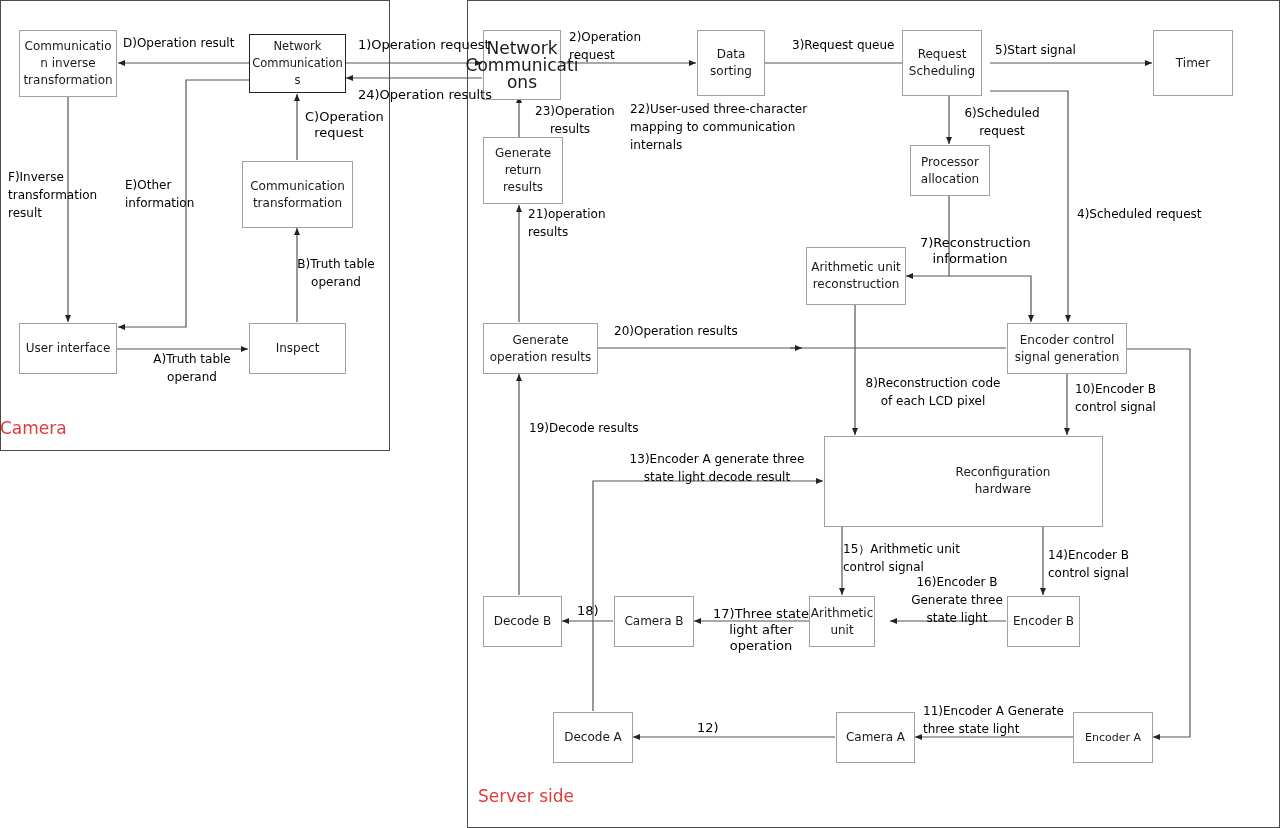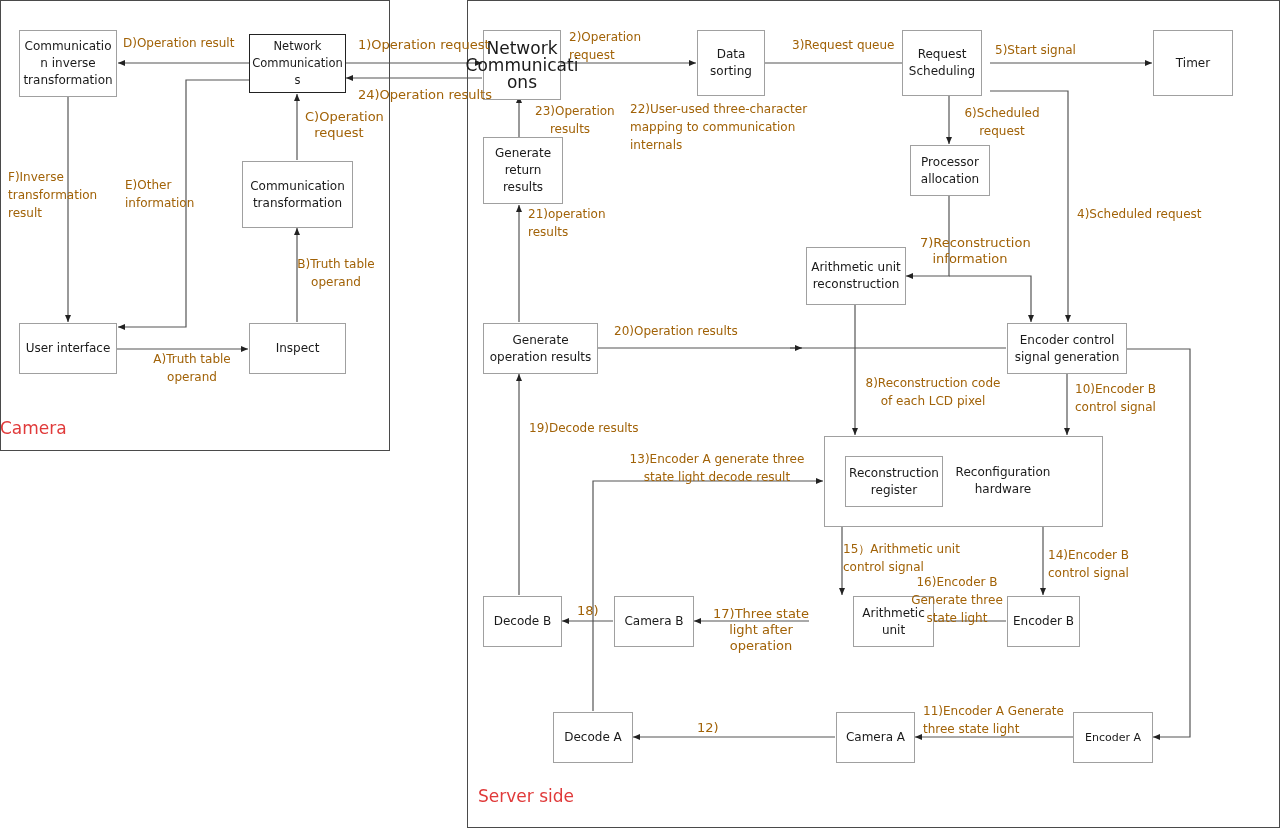--- a/index.html
+++ b/index.html
@@ -3,21 +3,21 @@
 <meta charset="utf-8">
 <style>
   html, body { margin:0; padding:0; background:#ffffff; }
   body { width:1280px; height:828px; position:relative; overflow:hidden;
          font-family:"DejaVu Sans", sans-serif; color:#1a1a1a; }
   .frame { position:absolute; border:1px solid #4a4a4a; box-sizing:border-box; }
   .box { position:absolute; border:1px solid #a0a0a0; background:#fff; box-sizing:border-box;
          display:flex; align-items:center; justify-content:center; text-align:center;
          font-size:12px; line-height:17px; padding:2px; }
   .box.dark { border-color:#222; }
-  .lbl { position:absolute; font-size:12px; line-height:18px; white-space:nowrap; color:#a16207; }
+  .lbl { position:absolute; font-size:12px; line-height:18px; white-space:nowrap; color:#000000; }
   .lbl.small { font-size:13px; line-height:16px; }
   .lbl.c { text-align:center;margin-left:7px; }
   .region-title { position:absolute; font-size:17px; color:#e03a3a; }
   svg.wires { position:absolute; left:0; top:0; }
   svg.wires line, svg.wires polyline { stroke:#555; stroke-width:1.2; fill:none; }
 </style>
 </head>
 <body>
 
 <div class="frame" style="left:0;top:0;width:390px;height:451px;"></div>
@@ -105,33 +105,30 @@
     <span>Arithmetic unit reconstruction</span>
   </div>
 <div class="box" style="left:483px;top:323px;width:115px;height:51px;">
     <span>Generate operation results</span>
   </div>
 <div class="box" style="left:1007px;top:323px;width:120px;height:51px;">
     <span>Encoder control signal generation</span>
   </div>
 
 <div class="box" style="left:824px;top:436px;width:279px;height:91px;justify-content:flex-start;">
-  <div class="box" style="position:absolute;left:20px;top:19px;width:98px;height:51px;">
-      <span>Reconstruction register</span>
-    </div>
   <span style="position:absolute;left:128px;top:27px;width:100px;text-align:center;">Reconfiguration hardware</span>
 </div>
 
 <div class="box" style="left:483px;top:596px;width:79px;height:51px;">
     <span>Decode B</span>
   </div>
 <div class="box" style="left:614px;top:596px;width:80px;height:51px;">
     <span>Camera B</span>
   </div>
-<div class="box" style="left:809px;top:596px;width:81px;height:51px;margin-left:44px;">
+<div class="box" style="left:809px;top:596px;width:66px;height:51px;">
     <span>Arithmetic unit</span>
   </div>
 <div class="box" style="left:1007px;top:596px;width:73px;height:51px;">
     <span>Encoder B</span>
   </div>
 <div class="box" style="left:553px;top:712px;width:80px;height:51px;">
     <span>Decode A</span>
   </div>
 <div class="box" style="left:836px;top:712px;width:79px;height:51px;">
     <span>Camera A</span>

